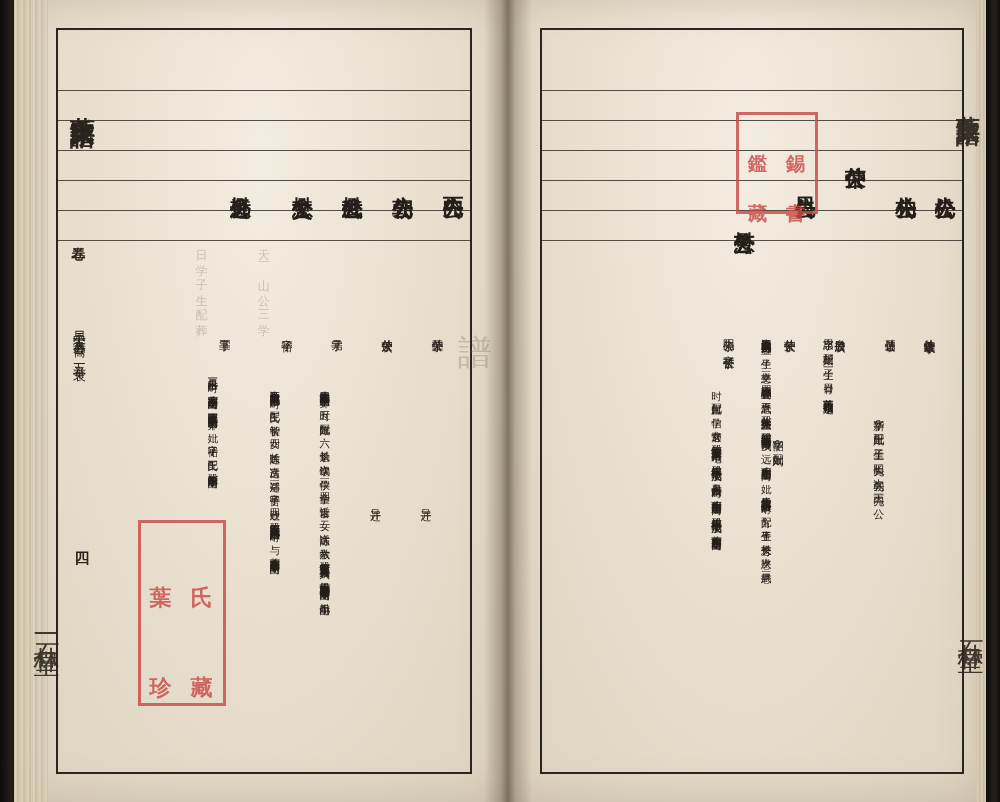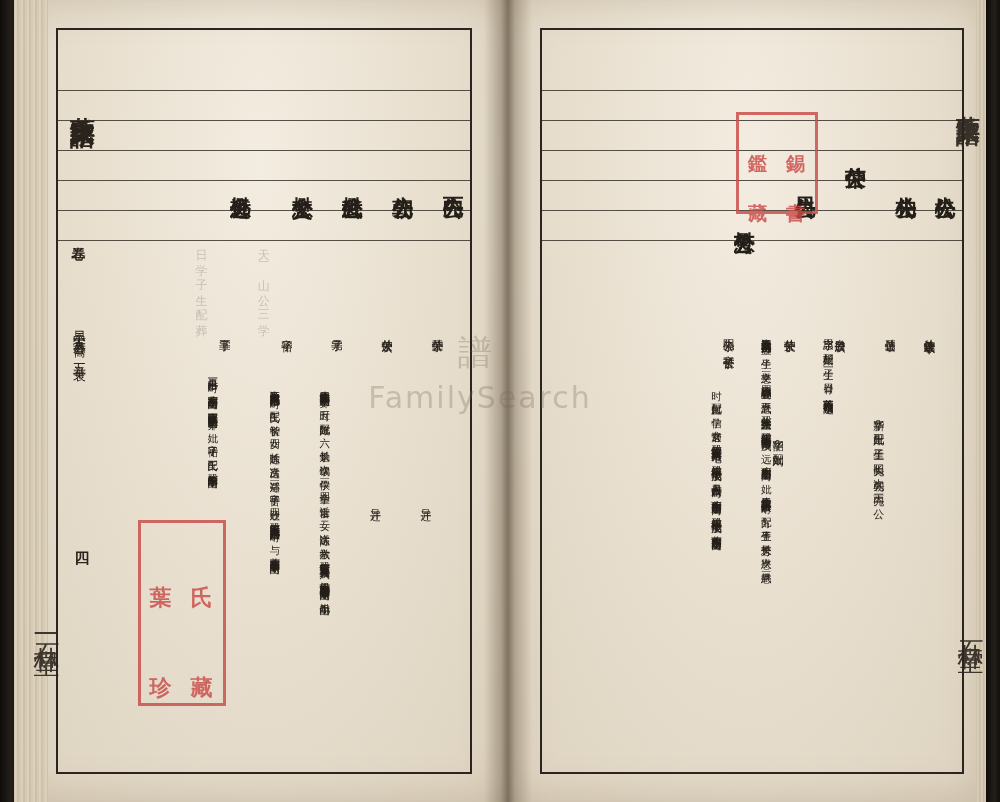--- a/index.html
+++ b/index.html
@@ -397,16 +397,15 @@
         <span>藏</span>
         <span>書</span>
       </div>
     </div>
 
     <div class="gutter"></div>
   </div>
 
   <div class="watermark">
     <span class="glyphs">譜</span>
-    <span>FamilySearch</span>
   </div>
 
 </div>
 
 </body></html>

